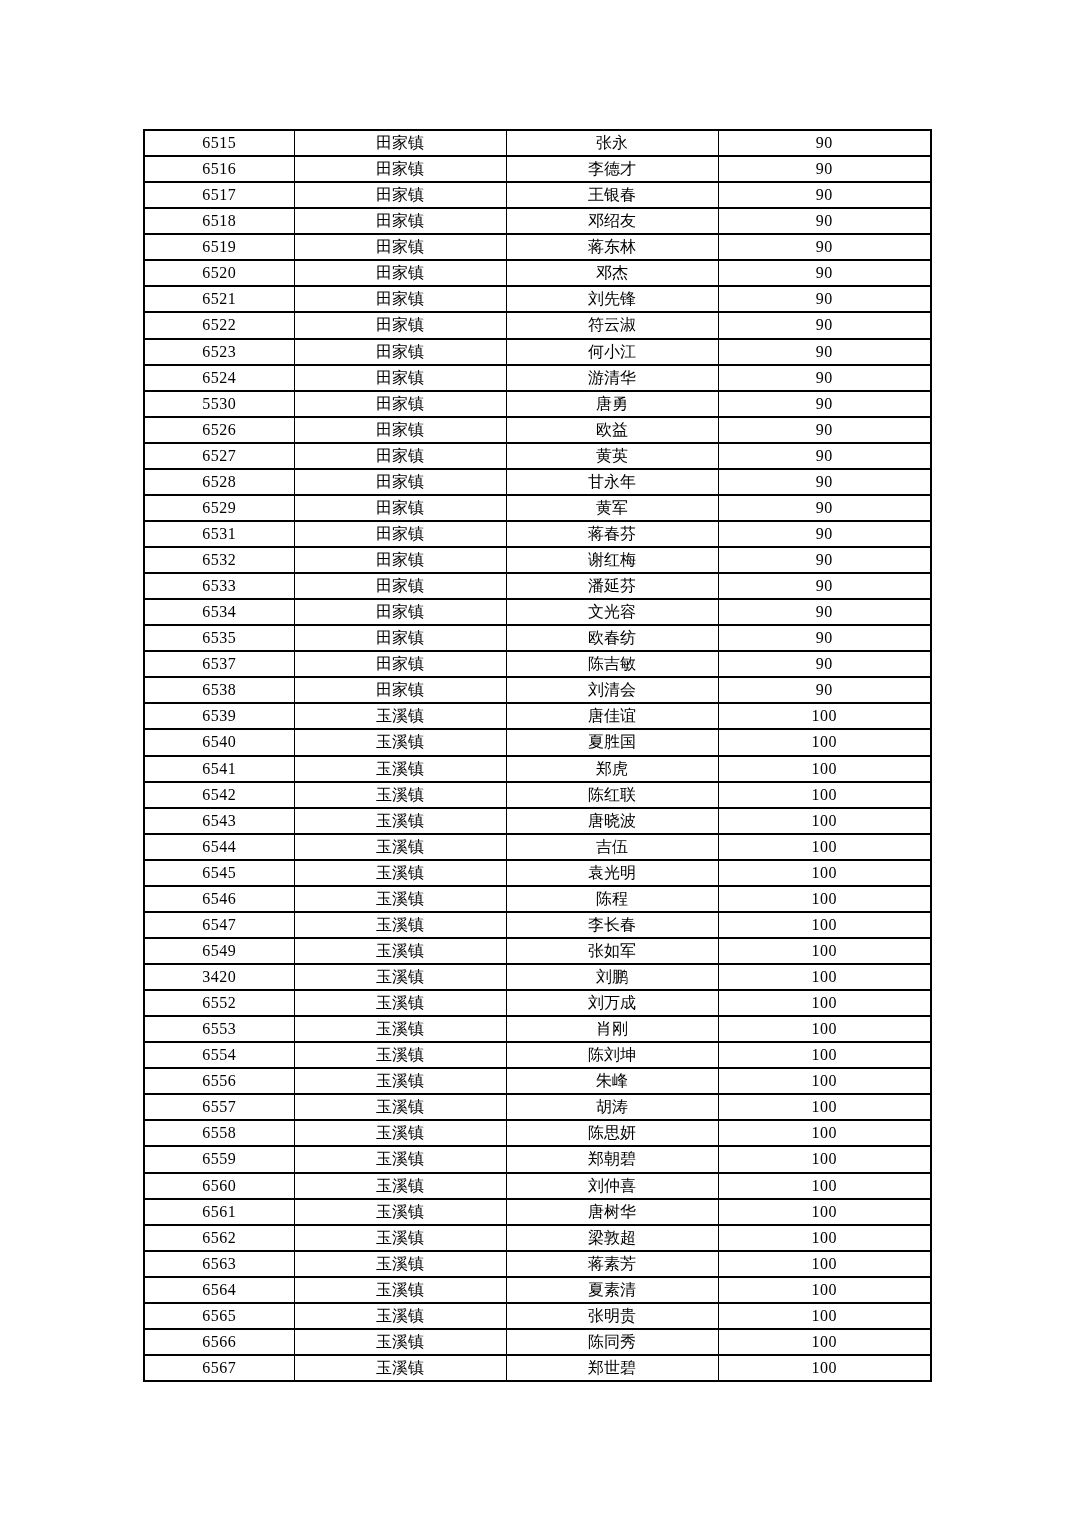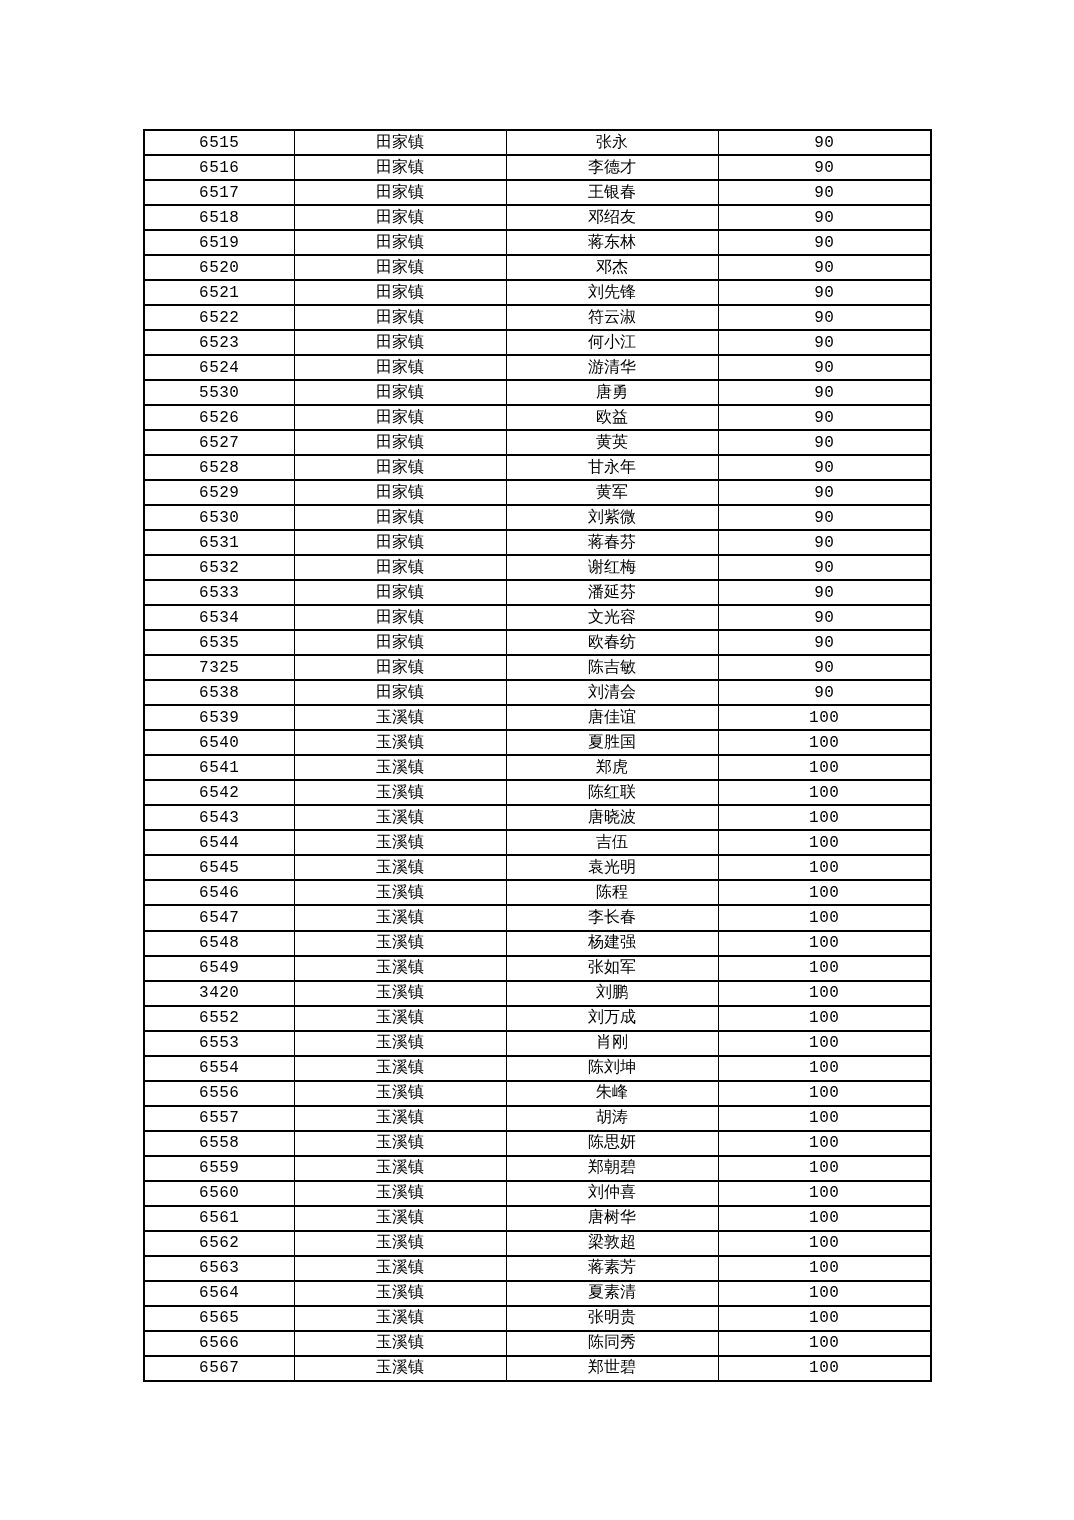--- a/index.html
+++ b/index.html
@@ -6,21 +6,21 @@
     margin: 0;
     padding: 0;
     background: #ffffff;
   }
   .page {
     position: relative;
     width: 1074px;
     height: 1520px;
     background: #ffffff;
     overflow: hidden;
-    font-family: Liberation Mono, monospace;
+    font-family: Liberation Serif, serif;
     border-radius: 15px;
   }
   table.roster {
     position: absolute;
     left: 143px;
     top: 129px;
     width: 787px;
     height: 1253px;
     border-collapse: collapse;
     table-layout: fixed;
@@ -140,26 +140,20 @@
           <td>甘永年</td>
           <td class="num">90</td>
         </tr>
         <tr>
           <td class="num">6529</td>
           <td>田家镇</td>
           <td>黄军</td>
           <td class="num">90</td>
         </tr>
         <tr>
-          <td class="num">6530</td>
-          <td>田家镇</td>
-          <td>刘紫微</td>
-          <td class="num">90</td>
-        </tr>
-        <tr>
           <td class="num">6531</td>
           <td>田家镇</td>
           <td>蒋春芬</td>
           <td class="num">90</td>
         </tr>
         <tr>
           <td class="num">6532</td>
           <td>田家镇</td>
           <td>谢红梅</td>
           <td class="num">90</td>
@@ -176,21 +170,21 @@
           <td>文光容</td>
           <td class="num">90</td>
         </tr>
         <tr>
           <td class="num">6535</td>
           <td>田家镇</td>
           <td>欧春纺</td>
           <td class="num">90</td>
         </tr>
         <tr>
-          <td class="num">7325</td>
+          <td class="num">6537</td>
           <td>田家镇</td>
           <td>陈吉敏</td>
           <td class="num">90</td>
         </tr>
         <tr>
           <td class="num">6538</td>
           <td>田家镇</td>
           <td>刘清会</td>
           <td class="num">90</td>
         </tr>
@@ -239,26 +233,20 @@
         <tr>
           <td class="num">6546</td>
           <td>玉溪镇</td>
           <td>陈程</td>
           <td class="num">100</td>
         </tr>
         <tr>
           <td class="num">6547</td>
           <td>玉溪镇</td>
           <td>李长春</td>
-          <td class="num">100</td>
-        </tr>
-        <tr>
-          <td class="num">6548</td>
-          <td>玉溪镇</td>
-          <td>杨建强</td>
           <td class="num">100</td>
         </tr>
         <tr>
           <td class="num">6549</td>
           <td>玉溪镇</td>
           <td>张如军</td>
           <td class="num">100</td>
         </tr>
         <tr>
           <td class="num">3420</td>

